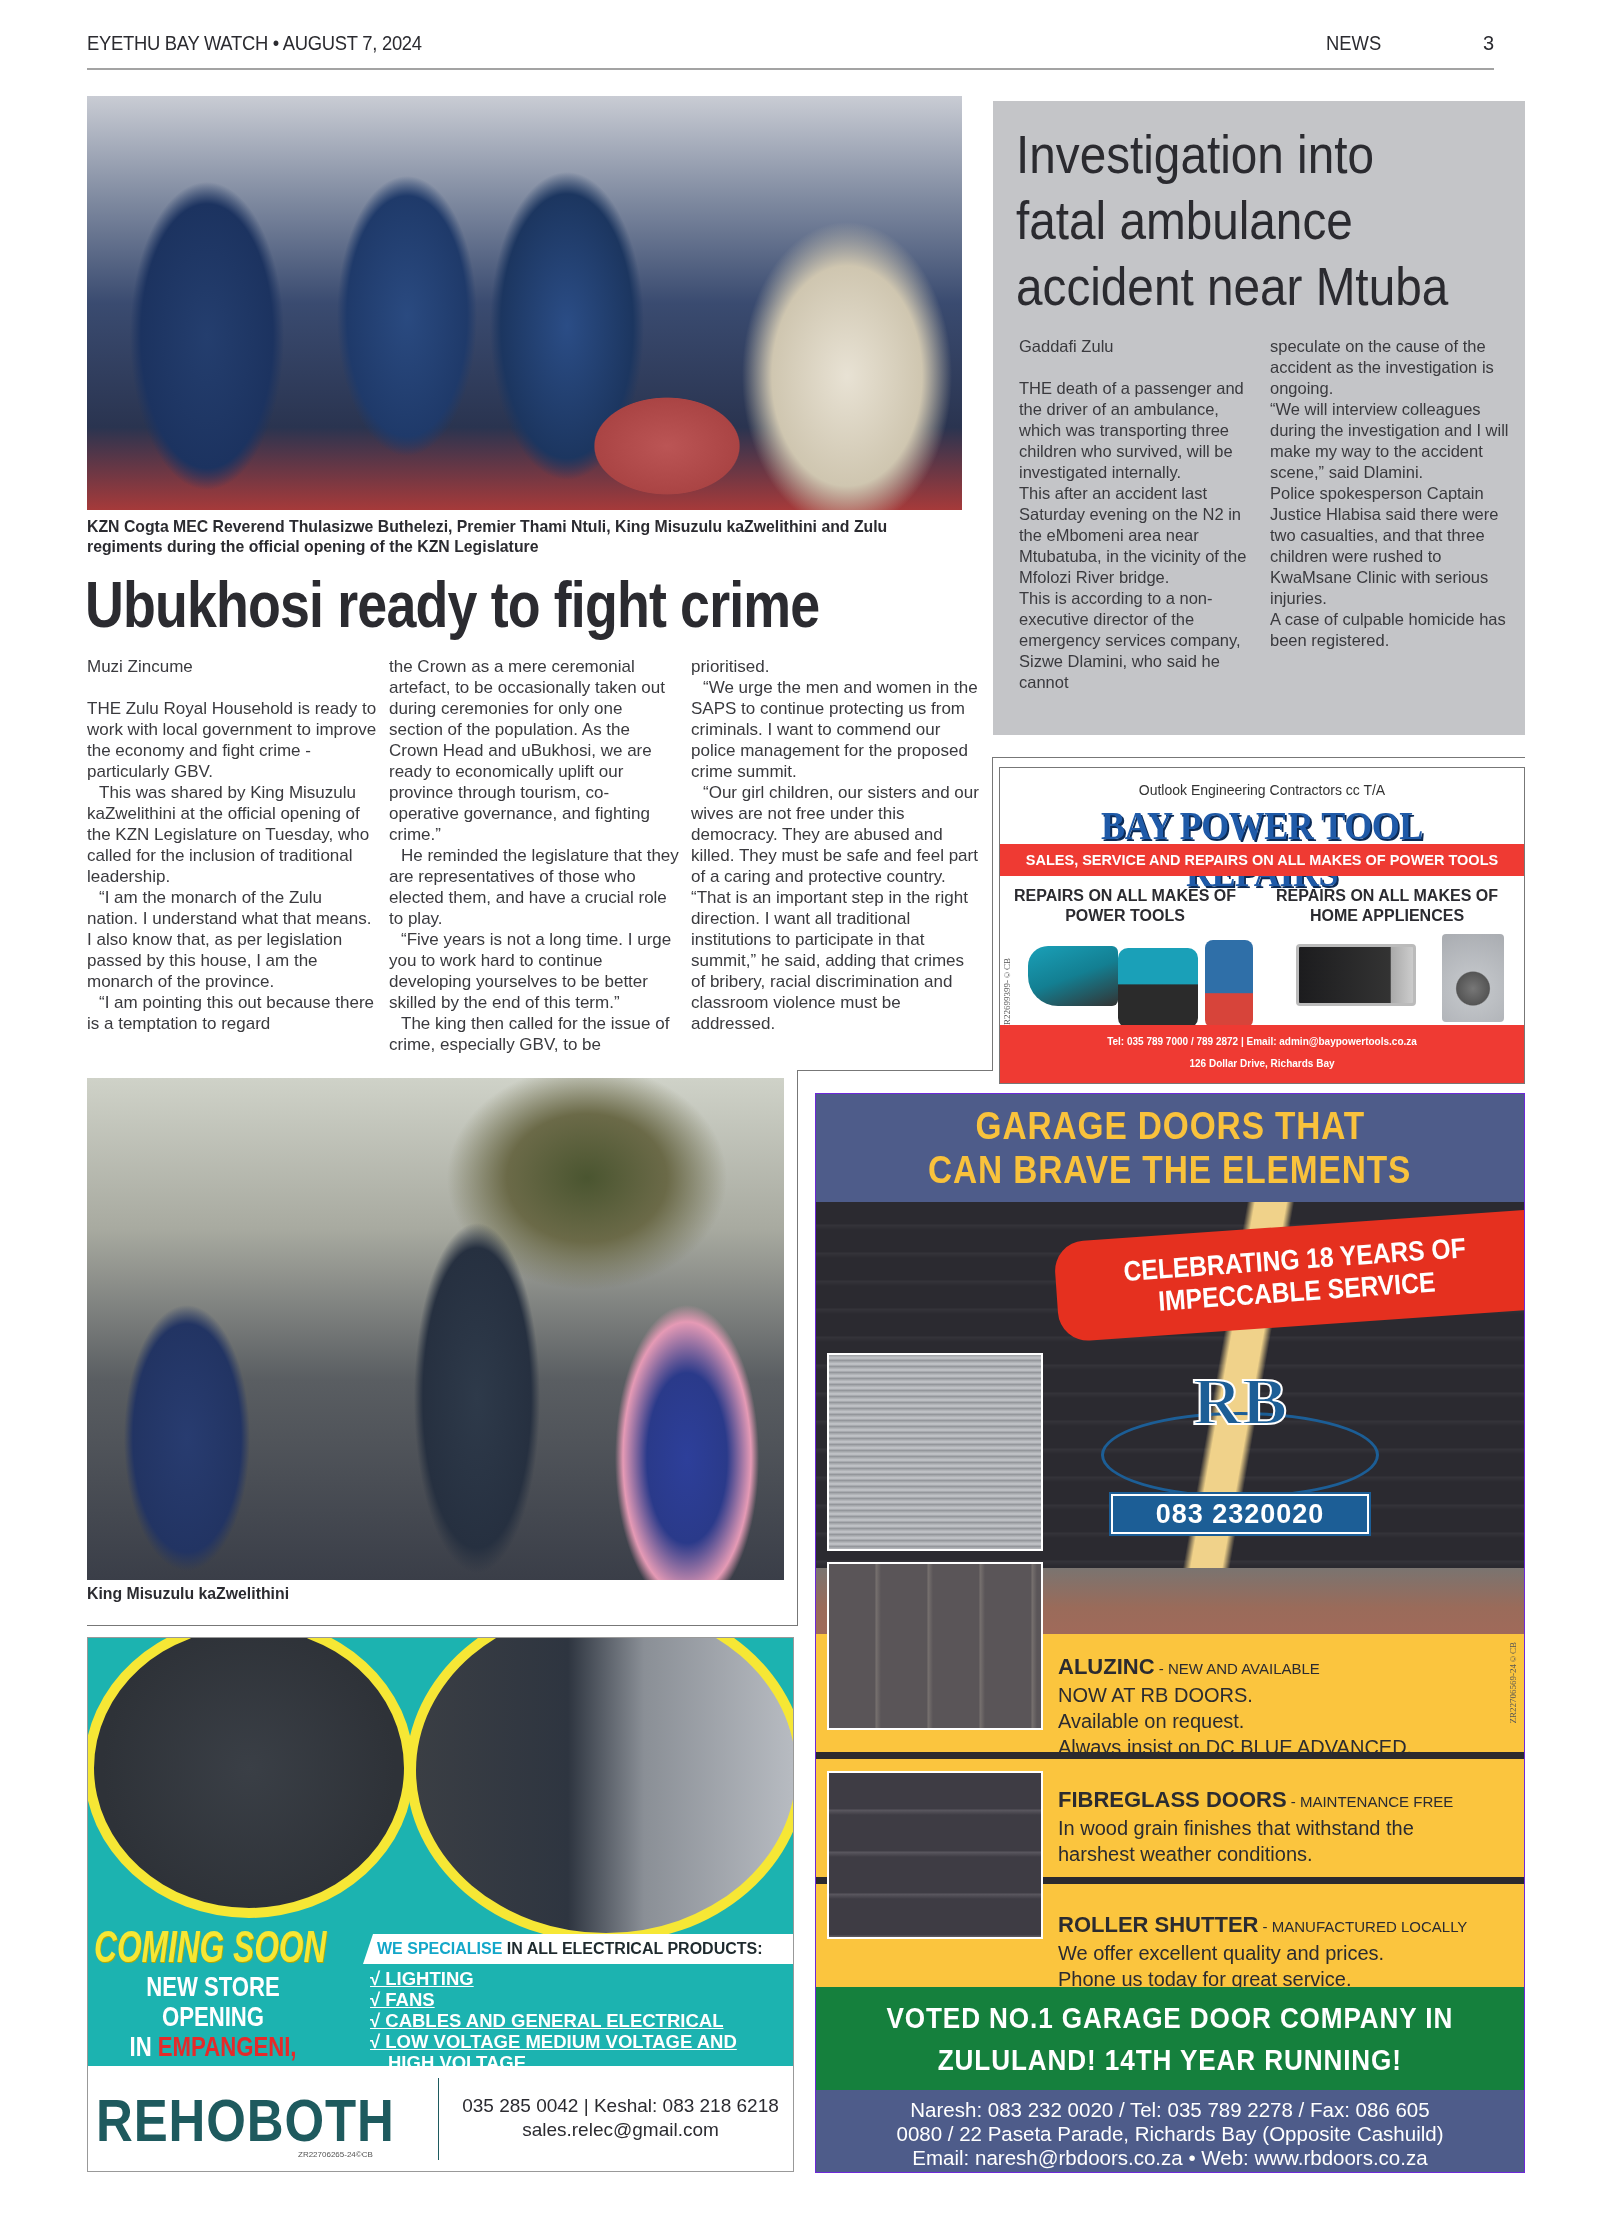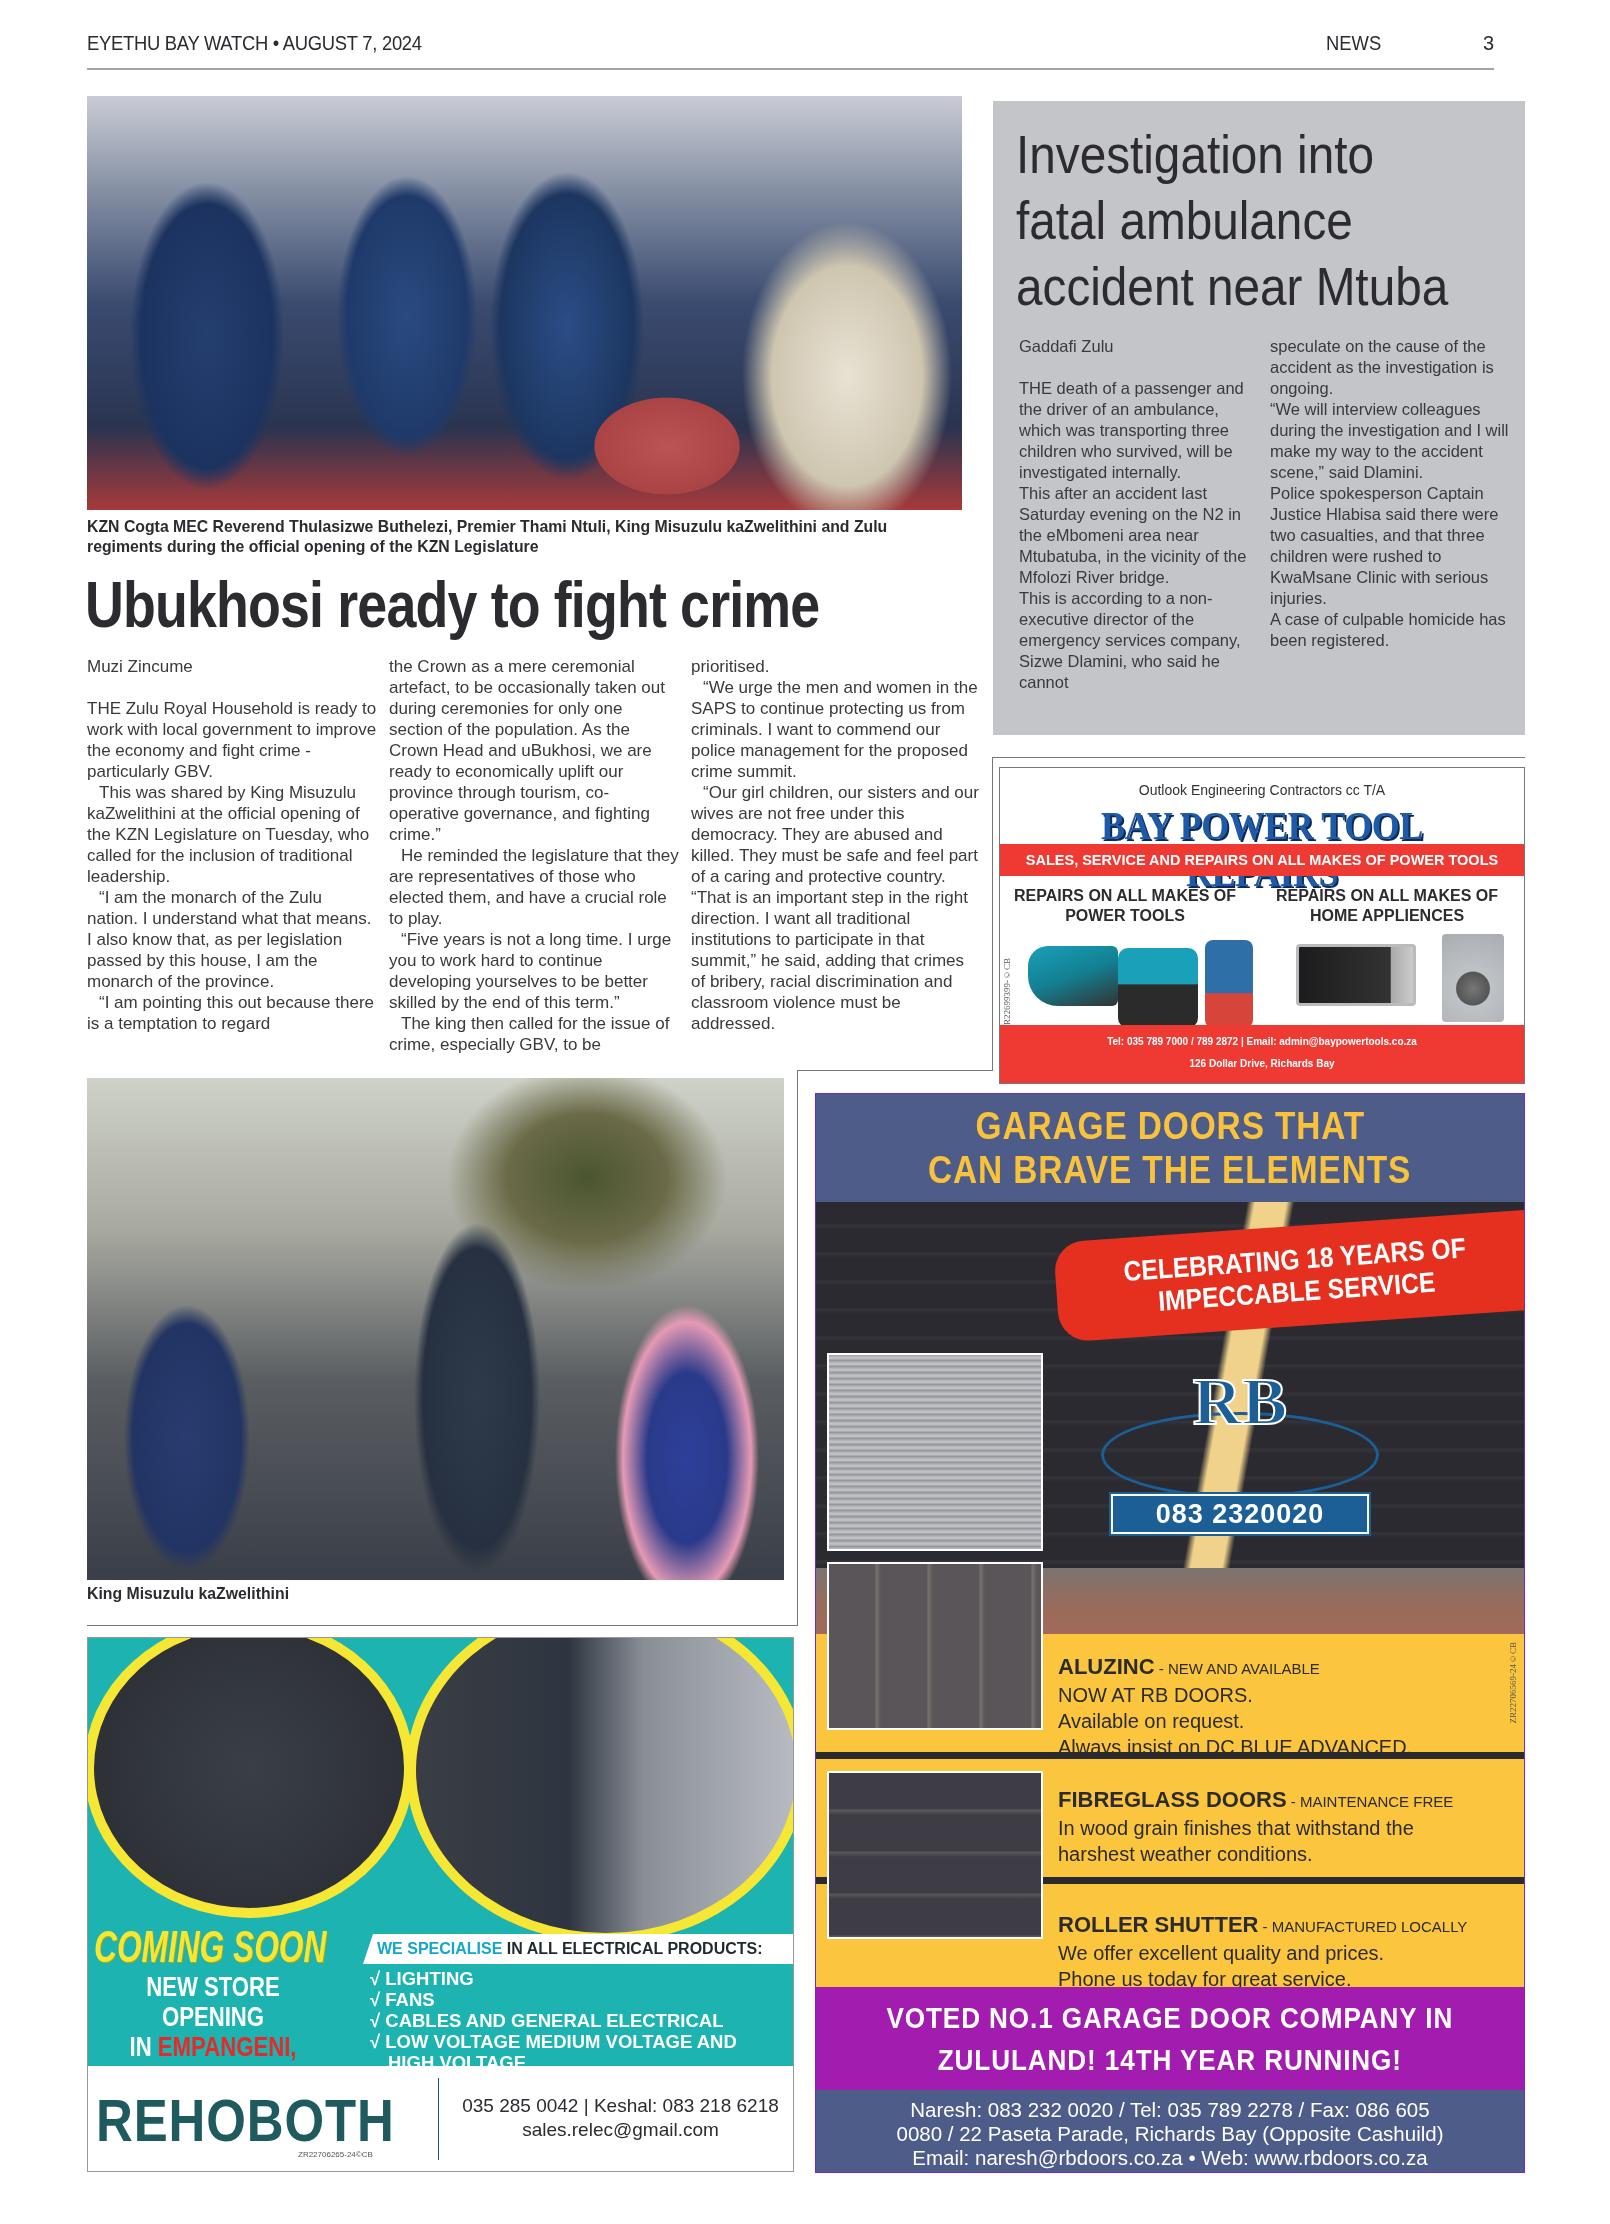--- a/index.html
+++ b/index.html
@@ -75,21 +75,21 @@
   .rh-circle { position: absolute; border: 10px solid #f6e735; border-radius: 50%; overflow: hidden; }
   .rh-c1 { left: -4px; top: -20px; width: 330px; height: 300px; background: radial-gradient(circle at 50% 50%, #3a3f46 0%, #2e3238 70%); }
   .rh-c2 { left: 318px; top: -40px; width: 400px; height: 345px; background: linear-gradient(90deg, #3a3e44 0%, #2e3540 40%, #8a8f96 60%, #b8bcc2 100%); }
   .rh-coming { position: absolute; left: 6px; top: 284px; font-size: 44px; font-weight: bold; font-style: italic; color: #f6e735; text-shadow: 1px 1px 0 #b9a800; transform: scaleX(0.72); transform-origin: left; white-space: nowrap; }
   .rh-store { position: absolute; left: 0; top: 334px; width: 250px; text-align: center; color: #fff; font-weight: bold; font-size: 27px; line-height: 30px; transform: scaleX(0.82); }
   .rh-store .red { color: #e52a2a; }
   .rh-store .dark { color: #1e2a2e; }
   .rh-banner { position: absolute; left: 275px; top: 296px; width: 432px; height: 30px; background: #fff; clip-path: polygon(10px 0, 100% 0, 100% 100%, 0 100%); font-weight: bold; font-size: 16px; line-height: 30px; padding-left: 14px; color: #1e2a2e; white-space: nowrap; }
   .rh-banner .blue { color: #13a7c9; }
   .rh-list { position: absolute; left: 282px; top: 330px; color: #fff; font-weight: bold; font-size: 18.5px; line-height: 21px; }
-  .rh-list div { white-space: nowrap; }
+  .rh-list div { white-space: nowrap; text-decoration: underline; }
   .rh-bottom { position: absolute; left: 0; bottom: 0; width: 100%; height: 105px; background: #fff; }
   .rh-logo { position: absolute; left: 8px; top: 20px; font-size: 60px; font-weight: bold; color: #1e5a5e; letter-spacing: 1px; transform: scaleX(0.85); transform-origin: left; }
   .rh-code { position: absolute; left: 210px; top: 84px; font-size: 8px; color: #555; }
   .rh-divider { position: absolute; left: 350px; top: 12px; width: 1px; height: 82px; background: #1e5a5e; }
   .rh-contact { position: absolute; left: 360px; top: 28px; width: 345px; text-align: center; font-size: 19px; line-height: 24px; color: #2b2b30; }
 
   
   .rb-ad { left: 815px; top: 1093px; width: 710px; height: 1080px; border: 1px solid #6d28d9; overflow: hidden; background: #2b2a2e; }
   .rb-head { position: absolute; left: 0; top: 0; width: 100%; height: 108px; background: #4e5c8a; color: #f9c23c; text-align: center; font-weight: bold; font-size: 38px; line-height: 44px; padding-top: 10px; letter-spacing: 1px; transform-origin: center; }
   .rb-head span { display: inline-block; transform: scaleX(0.88); }
@@ -111,21 +111,21 @@
   .rb-thumb3 { top: 677px; height: 168px; background: repeating-linear-gradient(180deg, #3e3c44 0px, #3e3c44 36px, #5b5860 37px, #3e3c44 42px); }
   .rb-yellow { position: absolute; left: 0; width: 100%; background: #fbc53e; }
   .rb-y1 { top: 540px; height: 118px; }
   .rb-y2 { top: 665px; height: 118px; }
   .rb-y3 { top: 790px; height: 118px; }
   .rb-item { position: absolute; left: 242px; color: #2b2b30; font-size: 20px; line-height: 26px; }
   .rb-item b { font-size: 22px; }
   .rb-item .tag { font-size: 15px; }
   .rb-i1 { top: 560px; } .rb-i2 { top: 693px; } .rb-i3 { top: 818px; }
   .rb-code { position: absolute; right: 6px; top: 548px; font-size: 9px; color: #555; writing-mode: vertical-rl; transform: rotate(180deg); font-family: "Liberation Serif", serif; }
-  .rb-voted { position: absolute; left: 0; top: 893px; width: 100%; height: 103px; background: #a21caf; color: #fff; font-weight: bold; font-size: 29px; line-height: 42px; text-align: center; padding-top: 10px; letter-spacing: 1px; }
+  .rb-voted { position: absolute; left: 0; top: 893px; width: 100%; height: 103px; background: #15803d; color: #fff; font-weight: bold; font-size: 29px; line-height: 42px; text-align: center; padding-top: 10px; letter-spacing: 1px; }
   .rb-voted span { display: inline-block; transform: scaleX(0.9); }
   .rb-contact { position: absolute; left: 0; top: 996px; width: 100%; height: 84px; background: #4e5c8a; color: #fff; font-size: 20.5px; line-height: 24px; text-align: center; padding-top: 8px; }
 </style>
 </head>
 <body>
 
 <div class="abs masthead">
   <span class="left">EYETHU BAY WATCH • AUGUST 7, 2024</span>
   <span class="section">NEWS</span>
   <span class="page">3</span>

